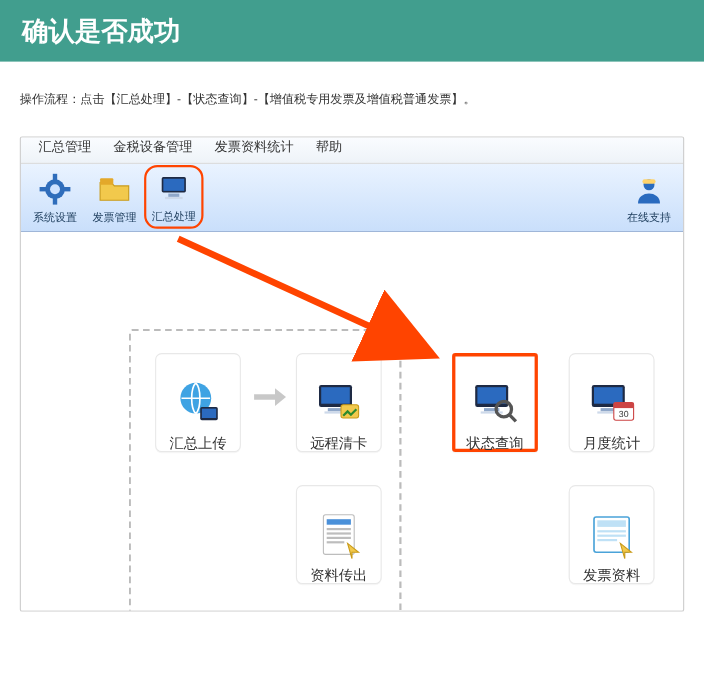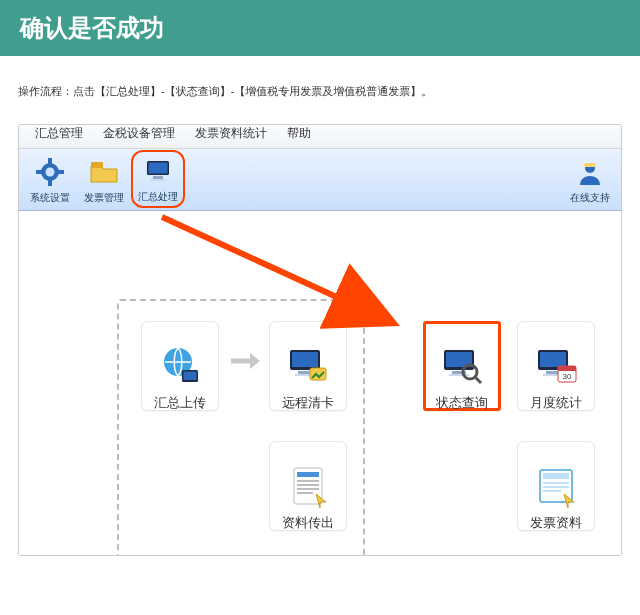--- a/index.html
+++ b/index.html
@@ -176,21 +176,21 @@
             <rect x="11" y="16" width="22" height="2" fill="#bdbdbd"></rect>
             <rect x="11" y="20" width="22" height="2" fill="#bdbdbd"></rect>
             <rect x="11" y="24" width="22" height="2" fill="#bdbdbd"></rect>
             <rect x="11" y="28" width="16" height="2" fill="#bdbdbd"></rect>
             <path d="M30 30l10 8-6 0 0 6z" fill="#f2c94c" stroke="#c99b1a"></path>
           </svg>
       </span>
       <span class="tlabel">资料传出</span>
     </div>
 
-    <div class="tile highlight" style="left:404px; top:110px;">
+    <div class="tile highlight" style="left:392px; top:110px;">
       <span class="ticon-lg">
         <svg width="44" height="44" viewBox="0 0 44 44">
             <rect x="4" y="6" width="30" height="20" rx="2" fill="#1e2a44"></rect>
             <rect x="6" y="8" width="26" height="15" fill="#2b6abf"></rect>
             <rect x="12" y="27" width="14" height="3" fill="#8fa7c9"></rect>
             <rect x="9" y="30" width="20" height="2" fill="#cdd9ea"></rect>
             <circle cx="30" cy="28" r="7" fill="none" stroke="#555" stroke-width="3"></circle>
             <line x1="35" y1="33" x2="41" y2="39" stroke="#555" stroke-width="3"></line>
           </svg>
       </span>

